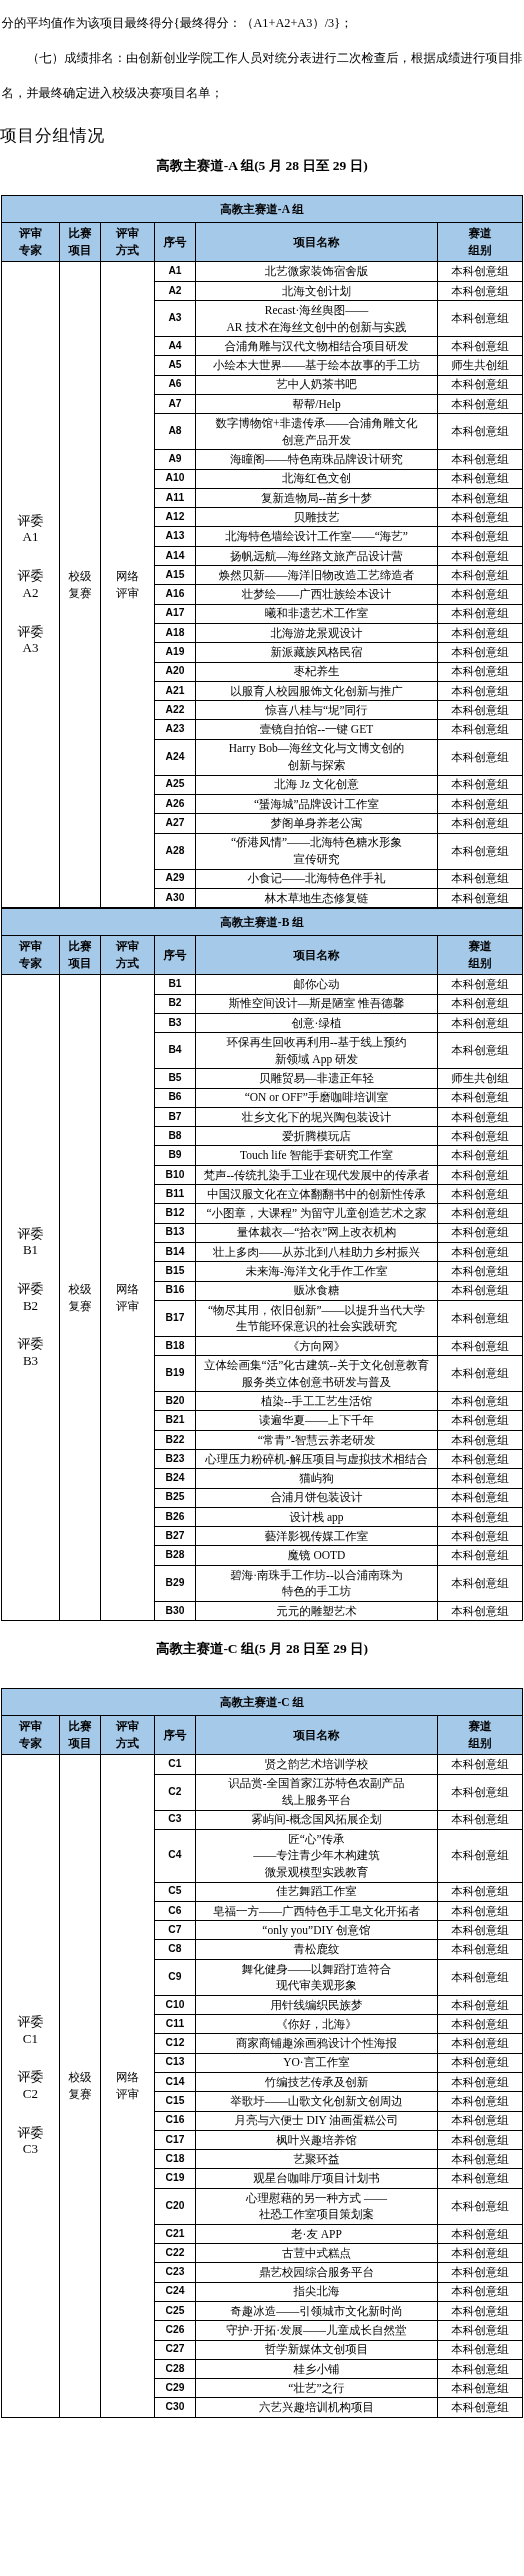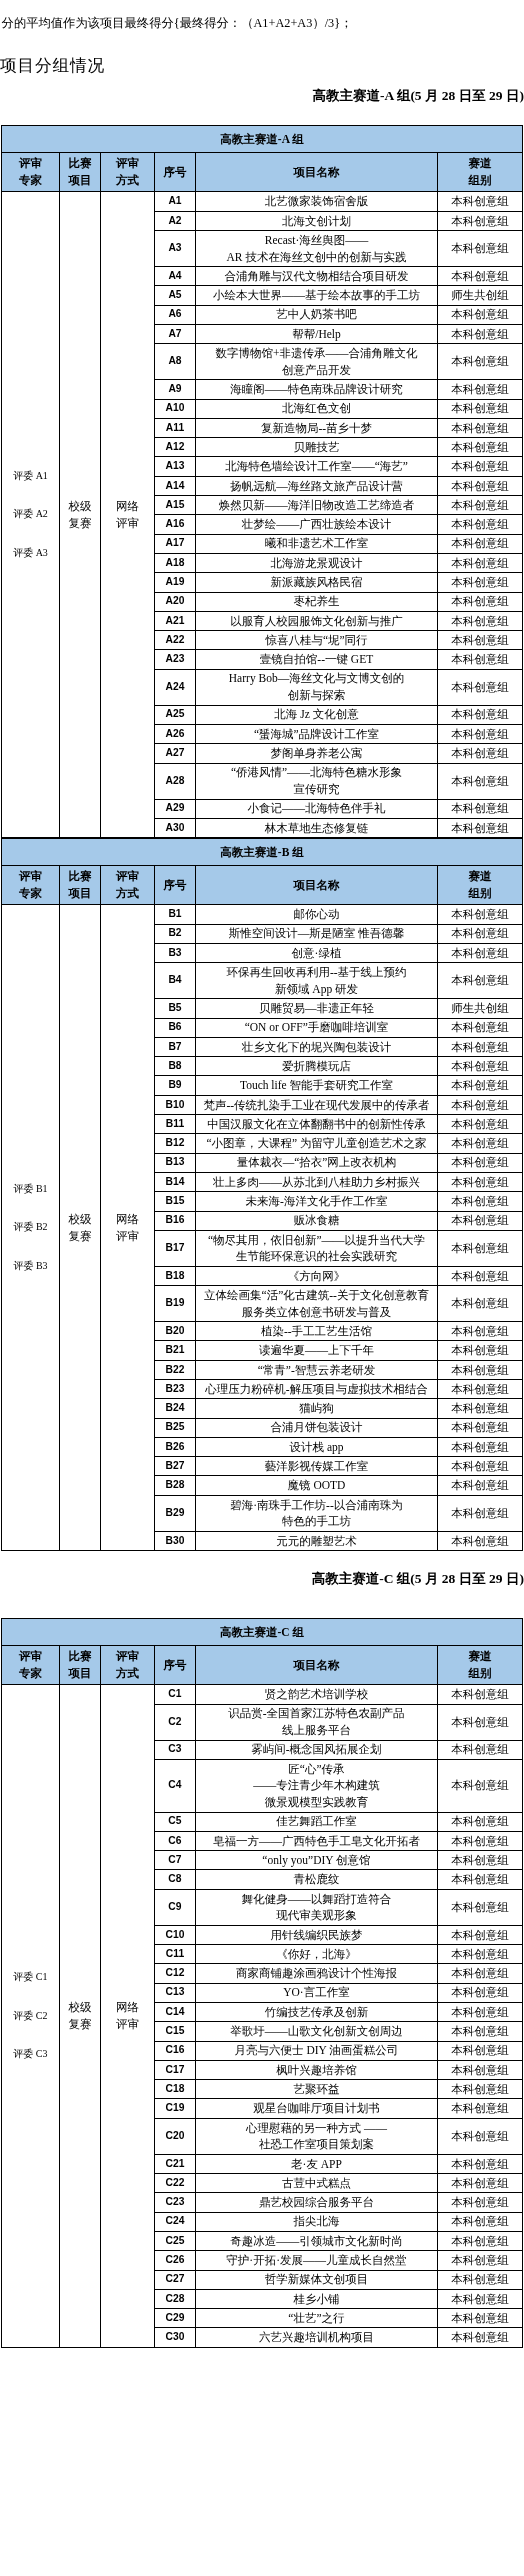--- a/index.html
+++ b/index.html
@@ -9,21 +9,21 @@
     color:#000;
   }
   .doc{width:524px;padding-top:6.4px;}
   p.intro{margin:0;padding:0 1.6px;font-size:12.3px;line-height:35px;text-align:justify;}
   p.indent{text-indent:25.4px;}
   h1.page-title{
     text-align:left;font-size:16.7px;font-weight:400;
     margin:12.7px 0 4.8px;letter-spacing:0.8px;
   }
   h2.group-heading{
-    text-align:right;font-size:13.5px;font-weight:700;
+    text-align:center;font-size:13.5px;font-weight:700;
     margin:19px 0 30px;
   }
   h2.first{margin:9.5px 0 20.7px;}
   table.group-table{
     border-collapse:collapse;table-layout:fixed;
     width:520px;margin:0 auto;
     border:1.6px solid #000;
   }
   col.c1{width:58px;}  col.c2{width:41px;}  col.c3{width:54px;}
   col.c4{width:41px;}  col.c5{width:242px;} col.c6{width:85px;}
@@ -44,27 +44,28 @@
   tr.col-header th{
     background:var(--header-bg,#A5C9E9);
     font-weight:700;height:37px;
     border-bottom:1.6px solid #000;
   }
   td.no{
     font-family:"Liberation Sans","DejaVu Sans",sans-serif;
     font-size:10.3px;font-weight:700;
   }
   td.judges{vertical-align:middle;}
-  .judge-label{display:block;margin:22px 0;font-size:10px;}
+  .judge-label{display:block;margin:22px 8px;font-size:13px;}
 </style>
 </head>
 <body>
 
 <div class="doc">
   <p class="intro">分的平均值作为该项目最终得分{最终得分：（A1+A2+A3）/3}；</p>
+  <p class="intro indent">（七）成绩排名：由创新创业学院工作人员对统分表进行二次检查后，根据成绩进行项目排名，并最终确定进入校级决赛项目名单；</p>
   <h1 class="page-title">项目分组情况</h1>
   <div id="groups">
       <h2 class="group-heading first">高教主赛道-A 组(5 月 28 日至 29 日)</h2>
       <table class="group-table">
         <colgroup>
           <col class="c1">
           <col class="c2">
           <col class="c3">
           <col class="c4">
           <col class="c5">

